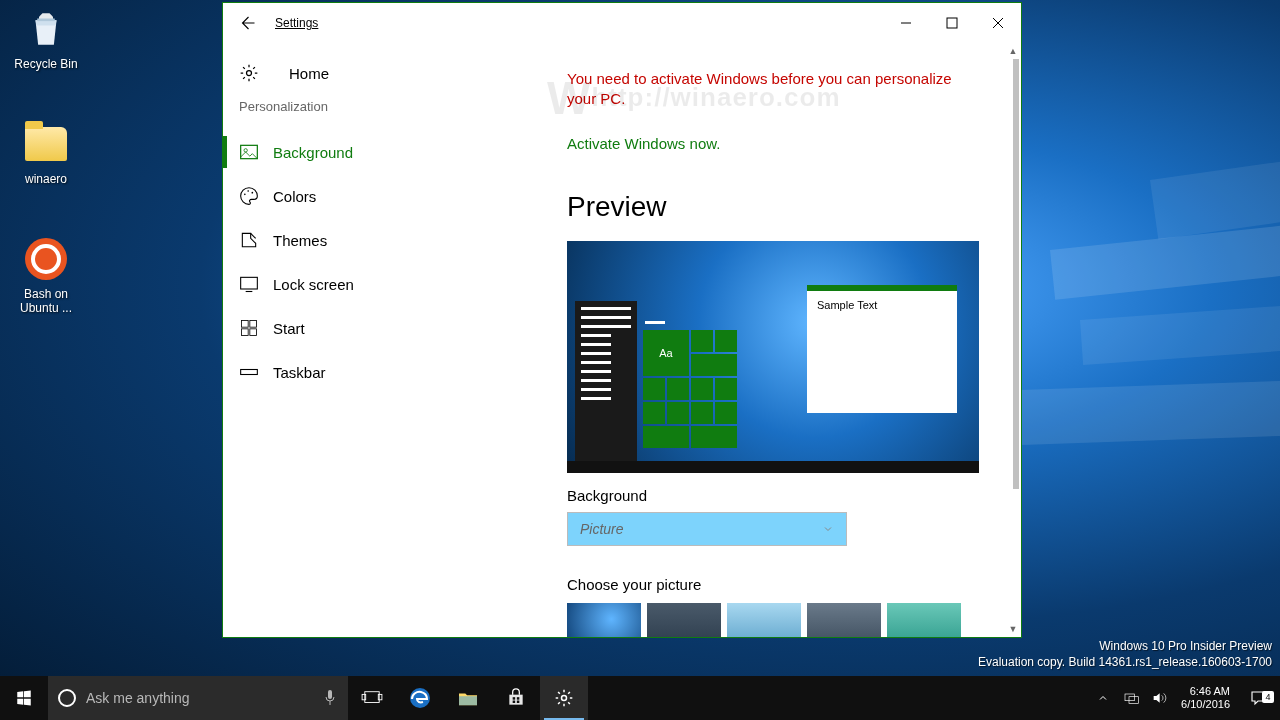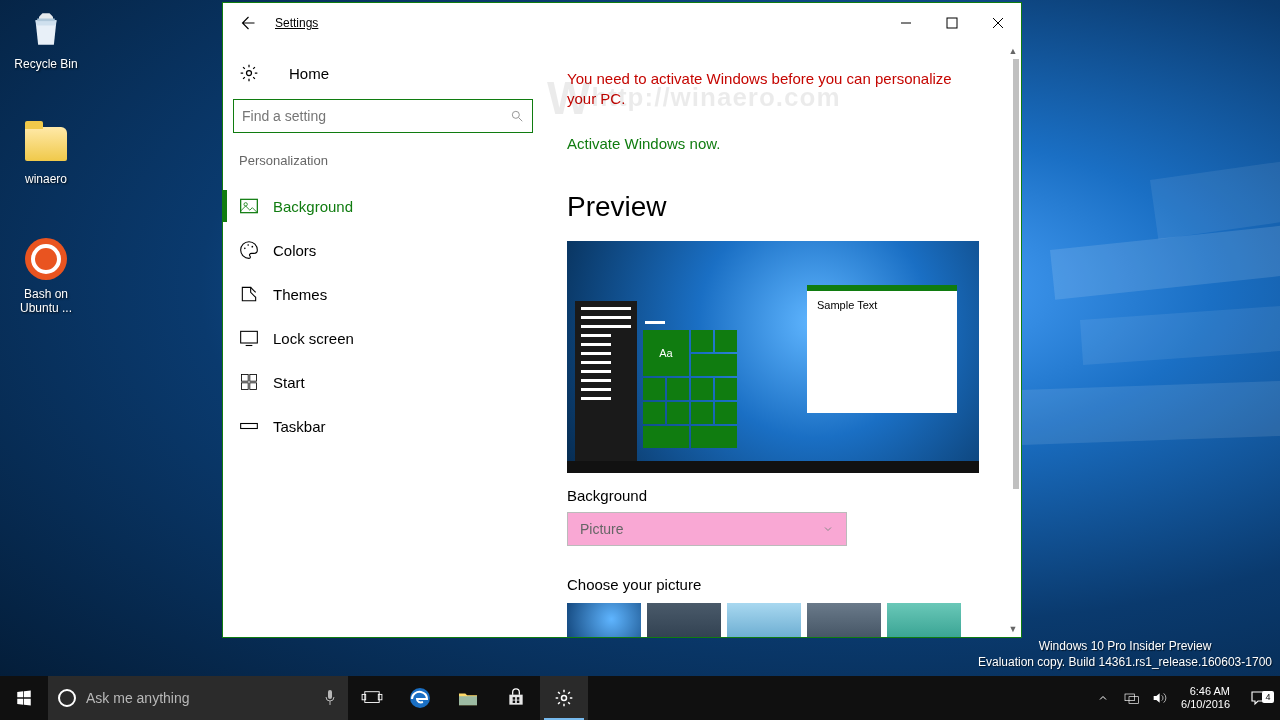--- a/index.html
+++ b/index.html
@@ -68,37 +68,37 @@
 .pv-tiles { position:absolute; left:76px; bottom:12px; top:80px; width:102px; }
 .pv-tiles .thdr { height:3px; width:20px; background:#fff; margin:0 0 6px 2px; }
 .tile-grid { display:grid; grid-template-columns: repeat(4, 22px); grid-auto-rows: 22px; gap:2px; }
 .tile { background:#107c10; }
 .tile.big { grid-column: span 2; grid-row: span 2; display:flex; align-items:center; justify-content:center; color:#fff; font-size:11px;}
 .tile.wide { grid-column: span 2; }
 .pv-window { position:absolute; right:22px; top:44px; width:150px; height:128px; background:#fff; border-top:6px solid #107c10; padding:8px 10px; font-size:11px;}
 .pv-window .bar { width:16px; height:2px; background:#107c10; position:absolute; top:-4px; left:6px;}
 
 .field-label { font-size: 15px; margin-top: 14px; margin-bottom: 8px; }
-.dropdown-dis { width: 280px; height: 34px; background: #f9a8d4; border: 1px solid #bbb; display: flex; align-items: center; padding: 0 12px; color:#666; font-size:14px; justify-content: space-between; }
+.dropdown-dis { width: 280px; height: 34px; background: #7dd3fc; border: 1px solid #bbb; display: flex; align-items: center; padding: 0 12px; color:#666; font-size:14px; justify-content: space-between; font-style: italic; }
 .choose-label { font-size: 15px; margin-top: 30px; margin-bottom: 10px; }
 .thumbs { display: flex; gap: 6px; }
 .thumb { width: 74px; height: 46px; background:#888; cursor:pointer; }
 .thumb.t1{ background: radial-gradient(circle at 60% 35%, #5fb5ff, #0a3a6e);}
 .thumb.t2{ background: linear-gradient(#4a5a6a,#2a3a4a);}
 .thumb.t3{ background: linear-gradient(#a8d8f0,#5aa0c8);}
 .thumb.t4{ background: linear-gradient(#6a7a8a,#3a4a5a);}
 .thumb.t5{ background: linear-gradient(#6ac8b8,#2a9888);}
 
 .scrollbar-v { position:absolute; right:0; top:0; bottom:0; width:16px; }
 .sb-arrow { height:16px; display:flex; align-items:center; justify-content:center; color:#666; font-size:9px;}
 .sb-track { position:absolute; top:16px; bottom:16px; right:2px; width:6px; }
 .sb-thumb { position:absolute; top:0; width:6px; right:0; height:430px; background:#c0c0c0; }
 
 
-.eval-text { position:absolute; right:8px; bottom:50px; color:#fff; font-size:12px; text-align:center; line-height:16px; text-shadow:1px 1px 1px rgba(0,0,0,.6);}
+.eval-text { position:absolute; right:8px; bottom:50px; color:#fff; font-size:12px; text-align:right; line-height:16px; text-shadow:1px 1px 1px rgba(0,0,0,.6);}
 
 
 .taskbar { position:absolute; left:0; right:0; bottom:0; height:44px; background:#101010; display:flex; align-items:stretch; color:#fff; }
 .tb-start { width:48px; display:flex; align-items:center; justify-content:center; cursor:pointer;}
 .cortana { width:300px; background:#2b2b2b; display:flex; align-items:center; padding:0 10px; gap:10px; cursor:text; position:relative;}
 .cortana .circle { width:18px; height:18px; border:2px solid #fff; border-radius:50%; }
 .cortana .txt { color:#b8b8b8; font-size:14px; flex:1; }
 .cortana .mic { width:16px; display:flex; justify-content:center;}
 .tb-items { display:flex; }
 .tb-btn { width:48px; display:flex; align-items:center; justify-content:center; cursor:pointer; position:relative;}
@@ -174,29 +174,20 @@
     <div class="sidebar">
       <div class="home-row">
         <span class="nav-ico">
           <svg width="20" height="20" viewBox="0 0 24 24">
               <circle cx="12" cy="12" r="3" fill="none" stroke="#000" stroke-width="1.5"></circle>
               <path fill="none" stroke="#000" stroke-width="1.5" d="M12 2v3m0 14v3M2 12h3m14 0h3M4.9 4.9l2.1 2.1m10 10l2.1 2.1M4.9 19.1l2.1-2.1m10-10l2.1-2.1"></path>
             </svg>
         </span>
         <span class="lbl">Home</span>
       </div>
-      <div class="search-box">
-        <input type="text" placeholder="Find a setting" style="">
-        <span>
-            <svg width="14" height="14" viewBox="0 0 24 24">
-              <circle cx="10" cy="10" r="6" fill="none" stroke="#888" stroke-width="1.5"></circle>
-              <line x1="15" y1="15" x2="21" y2="21" stroke="#888" stroke-width="1.5"></line>
-            </svg>
-          </span>
-      </div>
       <div class="section-label">Personalization</div>
 
       <div class="nav-item active">
         <span class="nav-ico">
             <svg width="20" height="20" viewBox="0 0 24 24">
               <rect x="2" y="4" width="20" height="16" fill="none" stroke="#107c10" stroke-width="1.5"></rect>
               <circle cx="8" cy="10" r="2" fill="none" stroke="#107c10"></circle>
               <path d="M2 18l6-6 5 5 3-3 6 6" fill="none" stroke="#107c10"></path>
             </svg>
           </span>

